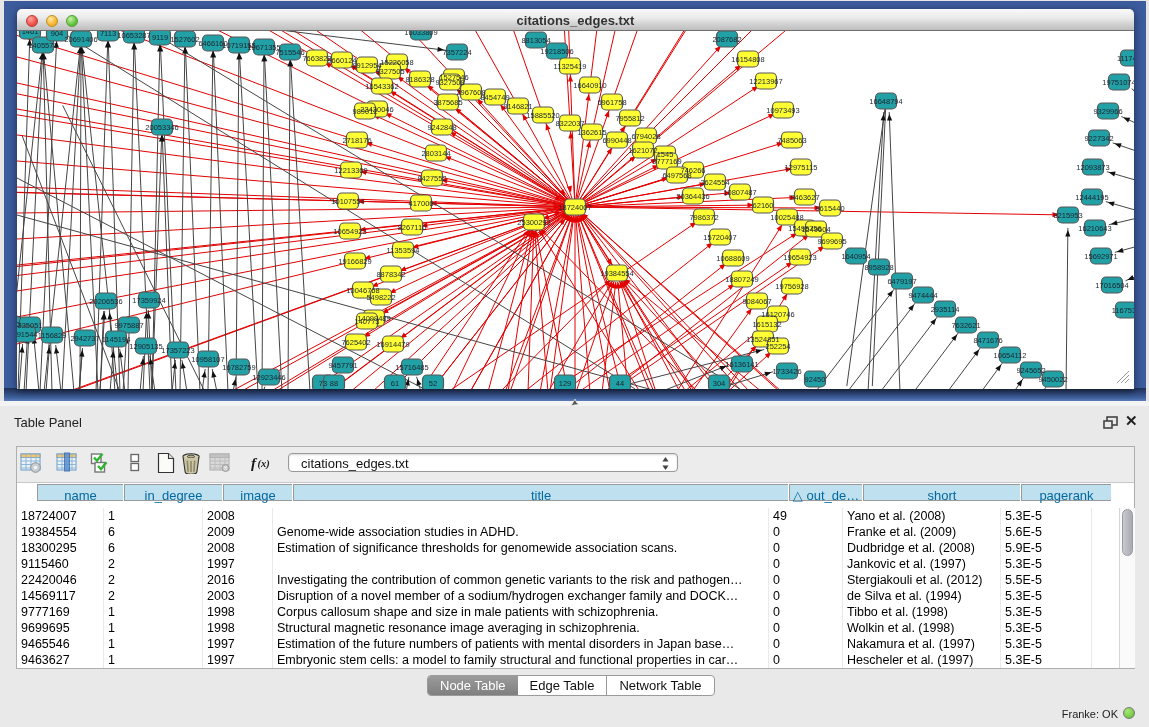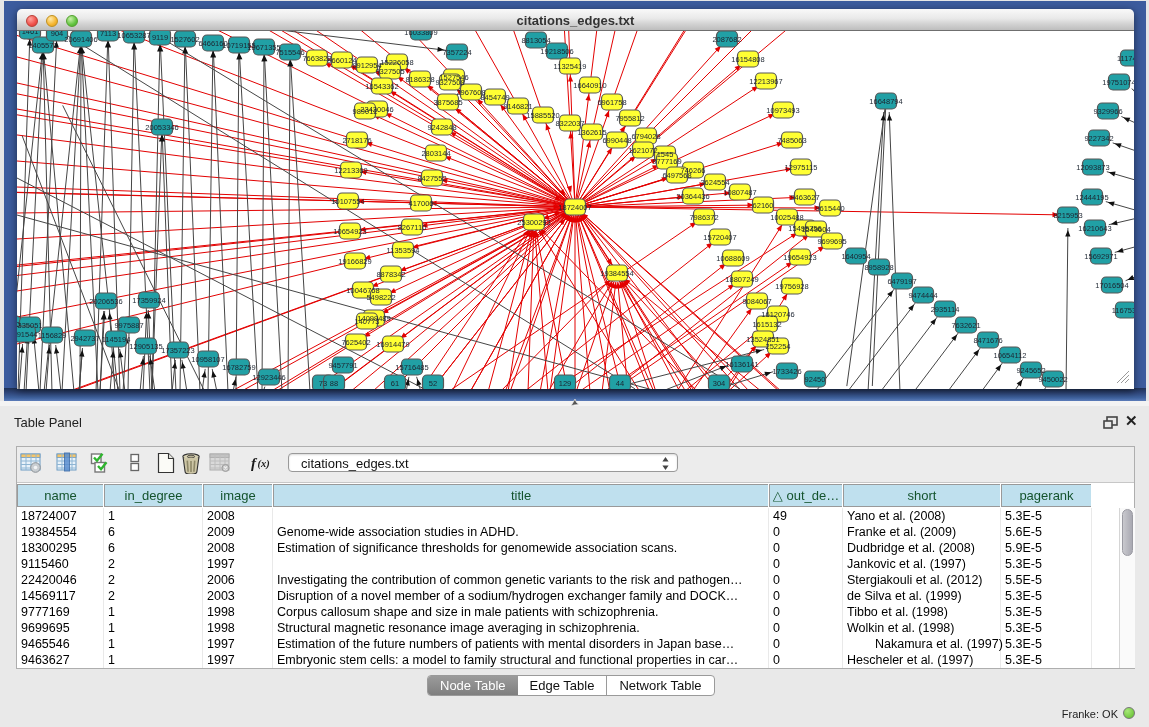--- a/index.html
+++ b/index.html
@@ -22,22 +22,22 @@
 #tp-float { position:absolute; left:1103px; top:15px; width:15px; height:13px; }
 #tp-x { position:absolute; left:1125px; top:11px; font-size:15px; font-weight:bold; color:#222; }
 #contentbox { position:absolute; left:16px; top:45px; width:1119px; height:223px;
   border:1px solid #aeaeae; background:#fff; }
 #toolbar { position:absolute; left:0; top:0; width:1117px; height:36px; background:#ececec;
   border-bottom:1px solid #c7c7c7; }
 #combo { position:absolute; left:271px; top:6px; width:390px; height:19px; background:#fff;
   border:1px solid #999; border-radius:4px; box-shadow:inset 0 1px 2px rgba(0,0,0,0.15); }
 #combo span { position:absolute; left:12px; top:2px; font-size:13px; color:#111; }
 #header-row { position:absolute; left:0; top:37px; width:1117px; height:24px; background:#fff; }
-.hcell { position:absolute; top:0; height:23px; background:#bfe0ee; border:1px solid #999;
-  border-right:none; text-align:center; font-size:13px; color:#14532d; line-height:22px; }
+.hcell { position:absolute; top:0; height:17px; background:#bfe0ee; border:1px solid #999;
+  border-right:none; text-align:center; font-size:13px; color:#0369a1; line-height:22px;margin-left:20px; }
 #rows { position:absolute; left:0; top:61px; width:1101px; height:160px; overflow:hidden;
   background:linear-gradient(90deg,#fff 86px,#e9e9e9 86px,#e9e9e9 87px,#fff 87px,#fff 185px,#e9e9e9 185px,#e9e9e9 186px,#fff 186px,#fff 255px,#e9e9e9 255px,#e9e9e9 256px,#fff 256px,#fff 751px,#e9e9e9 751px,#e9e9e9 752px,#fff 752px,#fff 825px,#e9e9e9 825px,#e9e9e9 826px,#fff 826px,#fff 983px,#e9e9e9 983px,#e9e9e9 984px,#fff 984px,#fff 1074px,#e9e9e9 1074px,#e9e9e9 1075px,#fff 1075px); }
 .row { position:absolute; left:0; width:1101px; height:16px; }
 .cell { position:absolute; top:0; height:16px; font-size:12.5px; color:#000; white-space:nowrap;
   overflow:hidden; line-height:16px; }
 #vscroll { position:absolute; left:1102px; top:61px; width:16px; height:160px; background:#fafafa;
   border-left:1px solid #d5d5d5; }
 #vthumb { position:absolute; left:2px; top:1px; width:11px; height:47px; border-radius:6px;
   background:linear-gradient(90deg,#c9c9ce,#a9a9b2); border:1px solid #9a9aa2; }
 #tabs { position:absolute; left:427px; top:274px; height:21px; display:flex;
@@ -457,33 +457,33 @@
           <div class="cell" style="left:4px;width:82px">9115460</div>
           <div class="cell" style="left:91px;width:94px">2</div>
           <div class="cell" style="left:190px;width:65px">1997</div>
           <div class="cell" style="left:756px;width:69px">0</div>
           <div class="cell" style="left:830px;width:153px">Jankovic et al. (1997)</div>
           <div class="cell" style="left:988px;width:86px">5.3E-5</div>
         </div>
         <div class="row" style="top:64px">
           <div class="cell" style="left:4px;width:82px">22420046</div>
           <div class="cell" style="left:91px;width:94px">2</div>
-          <div class="cell" style="left:190px;width:65px">2006</div>
+          <div class="cell" style="left:190px;width:65px">2016</div>
           <div class="cell" style="left:260px;width:491px">Investigating the contribution of common genetic variants to the risk and pathogen…</div>
           <div class="cell" style="left:756px;width:69px">0</div>
           <div class="cell" style="left:830px;width:153px">Stergiakouli et al. (2012)</div>
           <div class="cell" style="left:988px;width:86px">5.5E-5</div>
         </div>
         <div class="row" style="top:80px">
           <div class="cell" style="left:4px;width:82px">14569117</div>
           <div class="cell" style="left:91px;width:94px">2</div>
           <div class="cell" style="left:190px;width:65px">2003</div>
           <div class="cell" style="left:260px;width:491px">Disruption of a novel member of a sodium/hydrogen exchanger family and DOCK…</div>
           <div class="cell" style="left:756px;width:69px">0</div>
-          <div class="cell" style="left:830px;width:153px">de Silva et al. (1999)</div>
+          <div class="cell" style="left:830px;width:153px">de Silva et al. (1994)</div>
           <div class="cell" style="left:988px;width:86px">5.3E-5</div>
         </div>
         <div class="row" style="top:96px">
           <div class="cell" style="left:4px;width:82px">9777169</div>
           <div class="cell" style="left:91px;width:94px">1</div>
           <div class="cell" style="left:190px;width:65px">1998</div>
           <div class="cell" style="left:260px;width:491px">Corpus callosum shape and size in male patients with schizophrenia.</div>
           <div class="cell" style="left:756px;width:69px">0</div>
           <div class="cell" style="left:830px;width:153px">Tibbo et al. (1998)</div>
           <div class="cell" style="left:988px;width:86px">5.3E-5</div>
@@ -496,21 +496,21 @@
           <div class="cell" style="left:756px;width:69px">0</div>
           <div class="cell" style="left:830px;width:153px">Wolkin et al. (1998)</div>
           <div class="cell" style="left:988px;width:86px">5.3E-5</div>
         </div>
         <div class="row" style="top:128px">
           <div class="cell" style="left:4px;width:82px">9465546</div>
           <div class="cell" style="left:91px;width:94px">1</div>
           <div class="cell" style="left:190px;width:65px">1997</div>
           <div class="cell" style="left:260px;width:491px">Estimation of the future numbers of patients with mental disorders in Japan base…</div>
           <div class="cell" style="left:756px;width:69px">0</div>
-          <div class="cell" style="left:858px;width:153px">Nakamura et al. (1997)</div>
+          <div class="cell" style="left:830px;width:153px">Nakamura et al. (1997)</div>
           <div class="cell" style="left:988px;width:86px">5.3E-5</div>
         </div>
         <div class="row" style="top:144px">
           <div class="cell" style="left:4px;width:82px">9463627</div>
           <div class="cell" style="left:91px;width:94px">1</div>
           <div class="cell" style="left:190px;width:65px">1997</div>
           <div class="cell" style="left:260px;width:491px">Embryonic stem cells: a model to family structural and functional properties in car…</div>
           <div class="cell" style="left:756px;width:69px">0</div>
           <div class="cell" style="left:830px;width:153px">Hescheler et al. (1997)</div>
           <div class="cell" style="left:988px;width:86px">5.3E-5</div>

